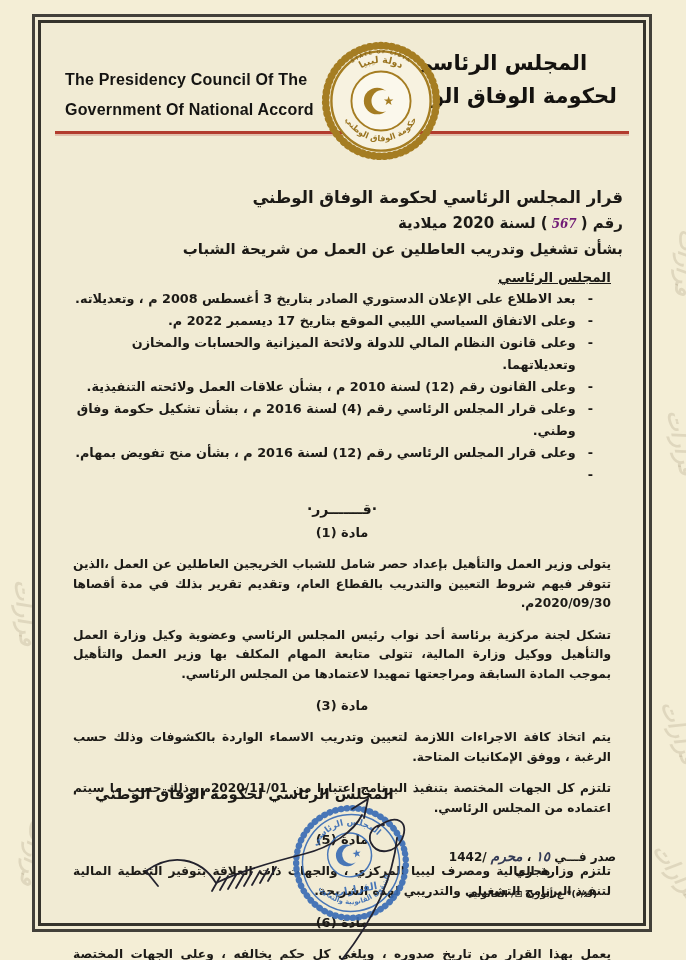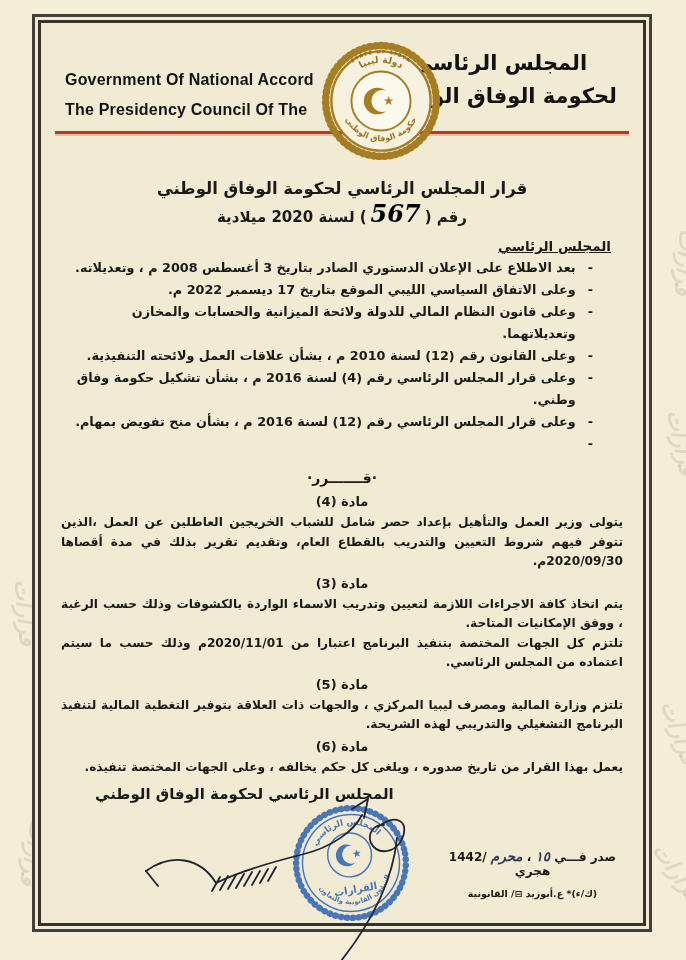--- a/index.html
+++ b/index.html
@@ -29,39 +29,39 @@
     font-size:16px;line-height:30px;color:#151412;letter-spacing:.2px;
   }
   .header-ar{
     position:absolute;right:6px;top:24px;text-align:center;direction:rtl;
     font-size:21px;font-weight:bold;line-height:1.55;color:#14120f;
   }
   .red-line{position:absolute;left:-6px;right:-6px;top:108px;height:3px;
     background:#b23b2e;box-shadow:0 2px 0 rgba(178,59,46,.25);}
   .seal{position:absolute;left:258px;top:16px;width:124px;height:124px;z-index:2;}
   
-  .title-block{text-align:center;font-weight:bold;direction:rtl;margin-top:2px;}
+  .title-block{font-weight:bold;direction:rtl;margin-top:11px;}
   .title-l1{font-size:16.5px;line-height:24px;}
   .title-l2{font-size:15px;line-height:26px;}
   .title-l3{font-size:15px;line-height:24px;}
   .hw{font-family:"DejaVu Serif",serif;font-style:italic;font-weight:bold;
-      color:#000000;font-size:24px;letter-spacing:6px;padding:0 4px;}
+      color:#701a75;font-size:12px;letter-spacing:6px;padding:0 4px;}
   
   .preamble-heading{direction:rtl;text-align:right;font-weight:bold;
     font-size:13.5px;text-decoration:underline;margin:8px 12px 3px 0;}
   .preamble-list{list-style:none;margin:0;padding:0 30px 0 0;direction:rtl;
     font-size:12.8px;font-weight:bold;}
   .preamble-list li{display:flex;gap:12px;line-height:22px;}
   .preamble-list .dash{flex:0 0 auto;}
   
   .decision{text-align:center;font-weight:bold;font-size:14px;line-height:24px;margin-top:11px;}
   
   .article-heading{text-align:center;font-weight:bold;font-size:13px;line-height:20px;margin:2px 0 1px;}
   .article-body{direction:rtl;text-align:justify;text-align-last:right;
-    font-size:12.2px;font-weight:bold;line-height:19.5px;margin:0;}
+    font-size:12.2px;font-weight:bold;line-height:19.5px;margin:12px;}
   
   .sig-block{position:absolute;left:20px;right:20px;bottom:-8px;height:150px;}
   .sig-title{position:absolute;left:34px;top:4px;direction:rtl;
     font-size:15px;font-weight:bold;white-space:nowrap;}
   .stamp{position:absolute;left:226px;top:18px;width:128px;height:128px;
     transform:rotate(-10deg);opacity:.92;}
   .sig-ink{position:absolute;left:55px;top:10px;width:340px;height:190px;}
   .date-block{position:absolute;right:-12px;top:68px;width:205px;direction:rtl;
     text-align:center;font-size:12px;font-weight:bold;line-height:14px;}
   .date-line2{border-bottom:1.5px solid #3f3b33;padding-left:4px;}
@@ -77,22 +77,22 @@
 <span class="wm" style="left:646px;top:720px;transform:rotate(70deg);">قرارات</span>
 <span class="wm" style="left:644px;top:860px;transform:rotate(55deg);">قرارات</span>
 <span class="wm" style="left:-8px;top:600px;transform:rotate(85deg);">قرارات</span>
 <span class="wm" style="left:0px;top:840px;transform:rotate(100deg);">قرارات</span>
 
 <div class="frame">
  <div class="frame-inner">
 
   <div class="header">
     <div class="header-en">
+      <div>The Presidency Council Of The</div>
       <div>Government Of National Accord</div>
-      <div>The Presidency Council Of The</div>
     </div>
     <div class="header-ar">
       <div>المجلس الرئاسي</div>
       <div>لحكومة الوفاق الوطني</div>
     </div>
     <div class="red-line"></div>
 
     <svg class="seal" viewBox="-65 -65 130 130" xmlns="http://www.w3.org/2000/svg">
       <circle r="58" fill="none" stroke="#a57d22" stroke-width="8" stroke-dasharray="0.4 5.4" stroke-linecap="round"></circle>
       <circle r="52" fill="#f7f2e0" stroke="#a57d22" stroke-width="2.5"></circle>
@@ -117,20 +117,21 @@
         <polygon transform="translate(8,0) scale(0.95)" points="0,-5.5 1.29,-1.78 5.23,-1.7 2.09,0.68 3.23,4.45 0,2.2 -3.23,4.45 -2.09,0.68 -5.23,-1.7 -1.29,-1.78" fill="#a57d22"></polygon>
       </g>
     </svg>
   </div>
 
   <div class="title-block">
     <div class="title-l1">قرار المجلس الرئاسي لحكومة الوفاق الوطني</div>
     <div class="title-l2" dir="rtl">
       <span>رقم (</span><span class="hw">567</span><span>) لسنة 2020 ميلادية</span>
     </div>
+    <div class="title-l3">بشأن تشغيل وتدريب العاطلين عن العمل من شريحة الشباب</div>
   </div>
 
   <div class="preamble-heading">المجلس الرئاسي</div>
   <ul class="preamble-list">
         <li>
           <span class="dash">-</span>
           <span>بعد الاطلاع على الإعلان الدستوري الصادر بتاريخ 3 أغسطس 2008 م ، وتعديلاته.</span>
         </li>
         <li>
           <span class="dash">-</span>
@@ -153,22 +154,23 @@
           <span>وعلى قرار المجلس الرئاسي رقم (12) لسنة 2016 م ، بشأن منح تفويض بمهام.</span>
         </li>
         <li>
           <span class="dash">-</span>
         </li>
       </ul>
 
   <div class="decision">·قـــــــرر·</div>
 
   <div>
-        <div class="article-heading">مادة (4)</div>
+        <div class="article-heading">مادة (1)</div>
         <p class="article-body"><b>يتولى </b>وزير العمل والتأهيل بإعداد حصر شامل للشباب الخريجين العاطلين عن العمل ،الذين تتوفر فيهم شروط التعيين والتدريب بالقطاع العام، وتقديم تقرير بذلك في مدة أقصاها 2020/09/30م.</p>
+        <p class="article-body"><b>تشكل </b>لجنة مركزية برئاسة أحد نواب رئيس المجلس الرئاسي وعضوية وكيل وزارة العمل والتأهيل ووكيل وزارة المالية، تتولى متابعة المهام المكلف بها وزير العمل والتأهيل بموجب المادة السابقة ومراجعتها تمهيدا لاعتمادها من المجلس الرئاسي.</p>
         <div class="article-heading">مادة (3)</div>
         <p class="article-body"><b>يتم </b>اتخاذ كافة الاجراءات اللازمة لتعيين وتدريب الاسماء الواردة بالكشوفات وذلك حسب الرغبة ، ووفق الإمكانيات المتاحة.</p>
         <p class="article-body"><b>تلتزم </b>كل الجهات المختصة بتنفيذ البرنامج اعتبارا من 2020/11/01م وذلك حسب ما سيتم اعتماده من المجلس الرئاسي.</p>
         <div class="article-heading">مادة (5)</div>
         <p class="article-body"><b>تلتزم </b>وزارة المالية ومصرف ليبيا المركزي ، والجهات ذات العلاقة بتوفير التغطية المالية لتنفيذ البرنامج التشغيلي والتدريبي لهذه الشريحة.</p>
         <div class="article-heading">مادة (6)</div>
         <p class="article-body"><b>يعمل </b>بهذا القرار من تاريخ صدوره ، ويلغى كل حكم يخالفه ، وعلى الجهات المختصة تنفيذه.</p>
       </div>
 
   <div class="sig-block">

